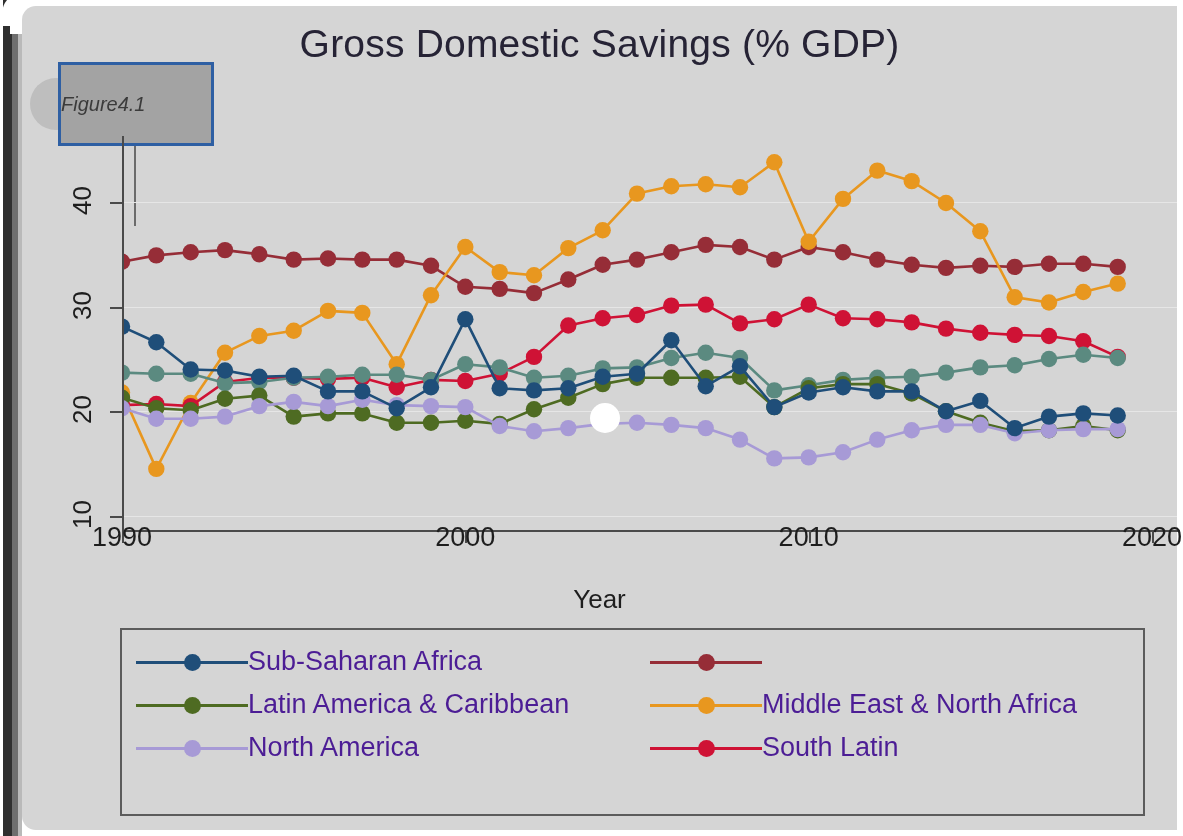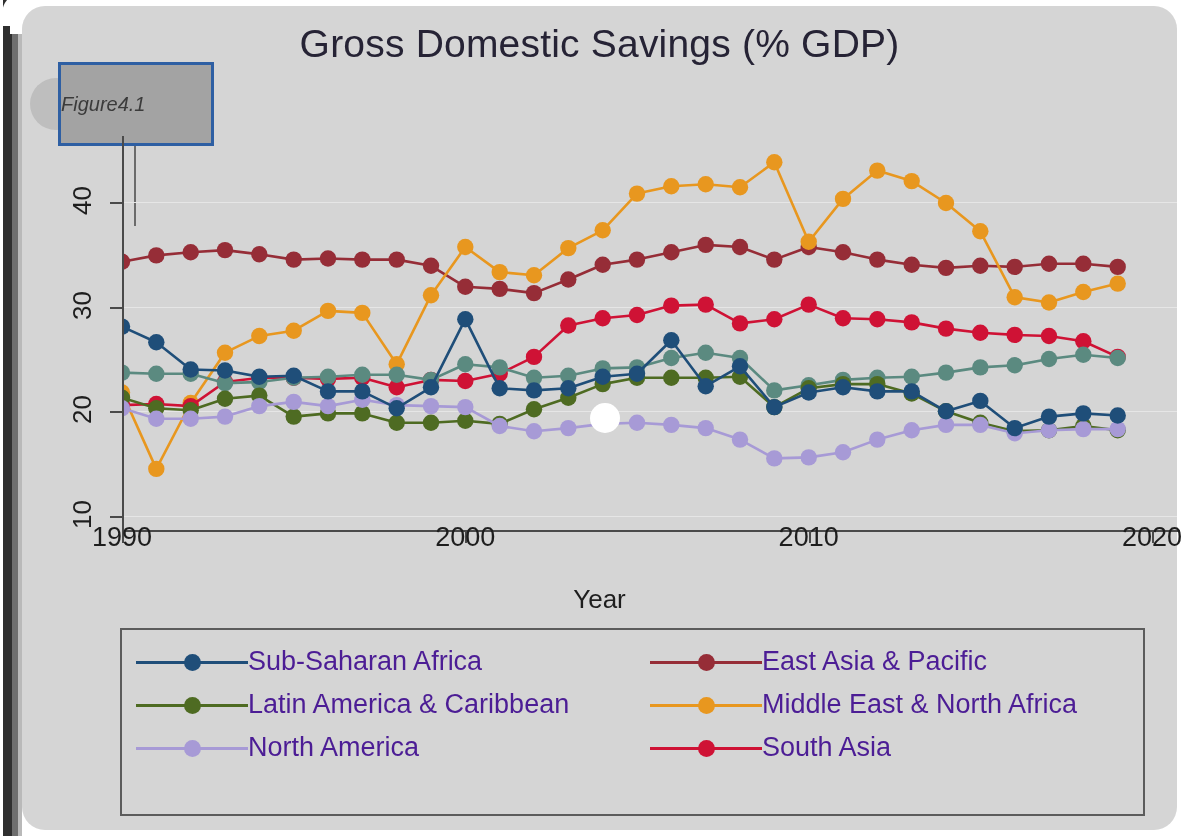--- a/index.html
+++ b/index.html
@@ -27,21 +27,20 @@
     box-shadow:-8px -8px 0 0 #ffffff;
   }
 
   
   #slide{
     position:absolute;left:22px;top:6px;
     width:1155px;height:824px;
     background:#d5d5d5;
     border-top-left-radius:14px;
     border-bottom-left-radius:14px;
-    border-radius:23px;
   }
 
   
   #ghost-bullet{
     position:absolute;left:8px;top:72px;width:52px;height:52px;
     border-radius:50%;background:#b6b6b6;opacity:.75;
   }
 
   #chart-title{
     position:absolute;left:0;top:16px;width:1155px;
@@ -429,33 +428,32 @@
             </span>
             <span class="legend-label">North America</span>
           </div>
         </div>
       <div class="legend-col" id="legend-col-right">
           <div class="legend-item">
             <span class="legend-swatch">
               <span class="legend-line" style="background: rgb(150, 45, 55);"></span>
               <span class="legend-marker" style="background: rgb(150, 45, 55);"></span>
             </span>
-            <span class="legend-label">East Asia &amp; Pacific</span>
           </div>
           <div class="legend-item">
             <span class="legend-swatch">
               <span class="legend-line" style="background: rgb(232, 151, 31);"></span>
               <span class="legend-marker" style="background: rgb(232, 151, 31);"></span>
             </span>
             <span class="legend-label">Middle East &amp; North Africa</span>
           </div>
           <div class="legend-item">
             <span class="legend-swatch">
               <span class="legend-line" style="background: rgb(207, 18, 53);"></span>
               <span class="legend-marker" style="background: rgb(207, 18, 53);"></span>
             </span>
-            <span class="legend-label">South Asia</span>
+            <span class="legend-label">South Latin</span>
           </div>
         </div>
     </div>
 
   </div>
 </div>
 
 </body></html>

